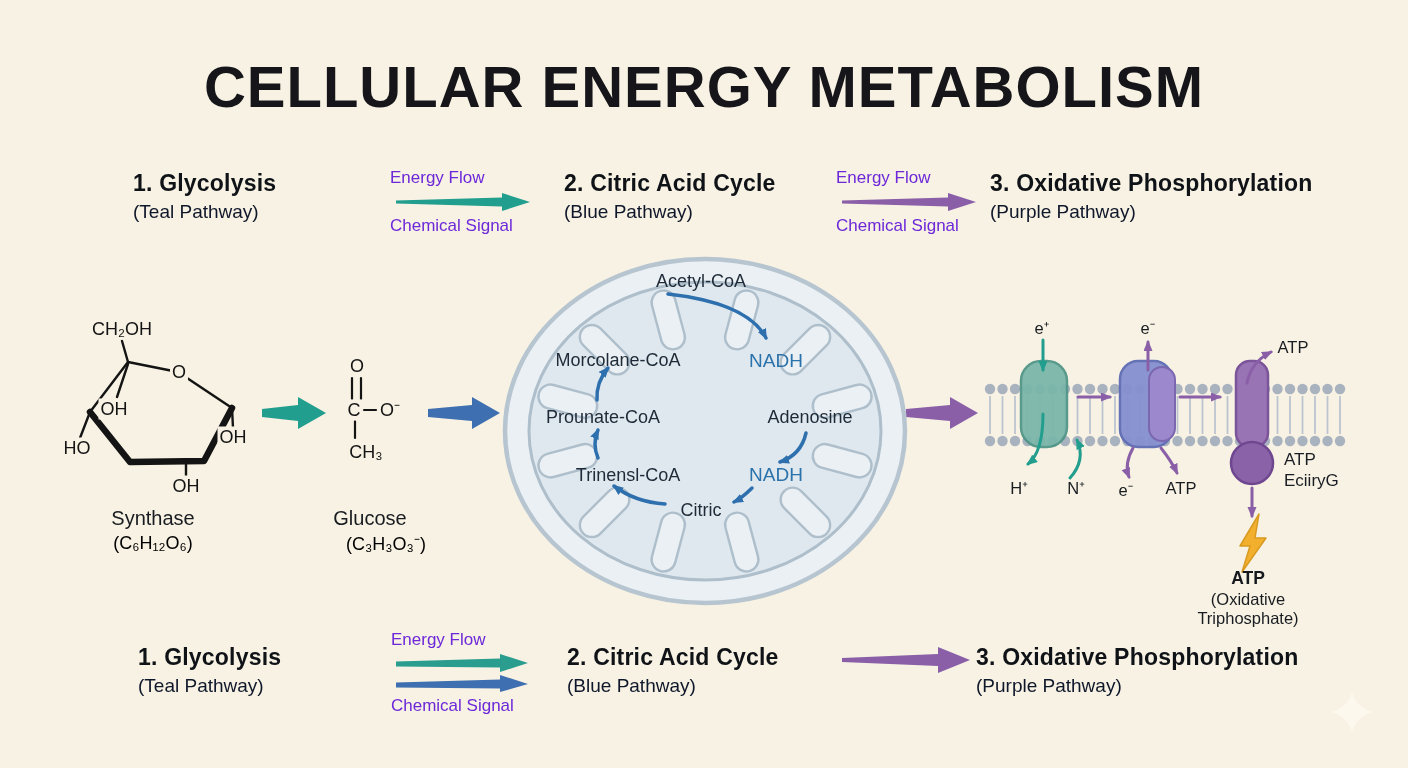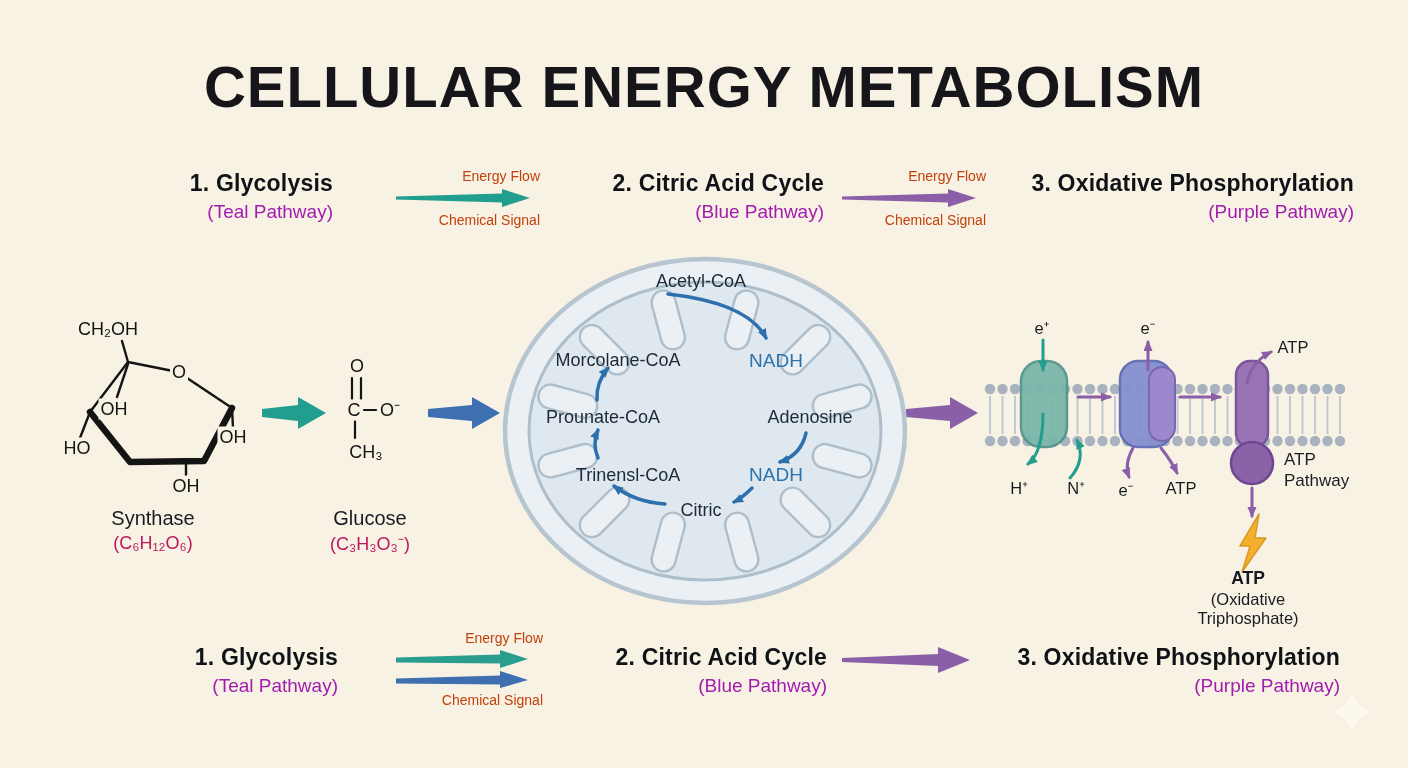--- a/index.html
+++ b/index.html
@@ -8,30 +8,30 @@
     background:#f7f2e3;color:#1b222b;
     font-family:"Liberation Sans",sans-serif;
   }
   svg#diagram{position:absolute;left:0;top:0;z-index:1}
   .title{
     position:absolute;left:50%;top:86px;transform:translate(-50%,-50%);
     font-size:58px;font-weight:800;letter-spacing:1px;color:#16161a;
     white-space:nowrap;z-index:2;text-align:right;
   }
   .lbl{position:absolute;transform:translate(-50%,-50%);white-space:nowrap;z-index:2}
-  .blk{position:absolute;z-index:2;text-align:right}
+  .blk{position:absolute;z-index:2;text-align:left}
   .step{font-size:23px;font-weight:700;color:#0f1216;letter-spacing:.2px}
-  .sub{font-size:19px;color:#a21caf;margin-top:4px}
-  .flow{font-size:14px;color:#c2410c}
+  .sub{font-size:19px;color:#0f172a;margin-top:4px}
+  .flow{font-size:17px;color:#6d28d9}
   .blk svg{display:block;margin:4px auto}
   .atom{font-size:18px;background:#f7f2e3;padding:0 2px;color:#141414}
   .cyc{font-size:18px;color:#1e2a37}
   .nadh{font-size:19px;font-weight:400;color:#2b72ab}
   .chem-name{font-size:20px;color:#181c21}
-  .chem-formula{font-size:18px;color:#be185d}
+  .chem-formula{font-size:18px;color:#000000}
   .sm{font-size:16.5px;color:#191d22}
   .atp-b{font-size:17.5px;font-weight:700;color:#15181d}
   .synthase-blk{position:absolute;z-index:2;text-align:left;font-size:17px;color:#1a1e24;line-height:21px}
 </style>
 </head>
 <body>
 
 <svg id="diagram" width="1408" height="768" viewBox="0 0 1408 768">
   <defs>
     <marker id="mk-blue" markerUnits="userSpaceOnUse" markerWidth="13" markerHeight="11" refX="9" refY="4.5" orient="auto">
@@ -236,56 +236,56 @@
     <polygon points="6,8.5 112,5.5 112,1 140,10 112,19 112,14.5 6,11.5" fill="#8a5fa8"></polygon>
   </svg>
   <div class="flow">Chemical Signal</div>
 </div>
 
 <div class="blk" style="left:990px;top:170px;width:364px">
   <div class="step">3. Oxidative Phosphorylation</div>
   <div class="sub">(Purple Pathway)</div>
 </div>
 
-<div class="lbl atom" style="left:108px;top:329px">CH₂OH</div>
+<div class="lbl atom" style="left:122px;top:329px">CH₂OH</div>
 <div class="lbl atom" style="left:179px;top:372px">O</div>
 <div class="lbl atom" style="left:114px;top:409px">OH</div>
 <div class="lbl atom" style="left:77px;top:448px">HO</div>
 <div class="lbl atom" style="left:233px;top:437px">OH</div>
 <div class="lbl atom" style="left:186px;top:486px">OH</div>
 <div class="lbl chem-name" style="left:153px;top:518px">Synthase</div>
 <div class="lbl chem-formula" style="left:153px;top:543px">(C₆H₁₂O₆)</div>
 
 <div class="lbl atom" style="left:357px;top:366px">O</div>
 <div class="lbl atom" style="left:354px;top:410px">C</div>
 <div class="lbl atom" style="left:390px;top:409px">O⁻</div>
 <div class="lbl atom" style="left:366px;top:452px">CH₃</div>
 <div class="lbl chem-name" style="left:370px;top:518px">Glucose</div>
-<div class="lbl chem-formula" style="left:370px;top:543px">(C₃H₃O₃⁻)</div>
+<div class="lbl chem-formula" style="left:386px;top:543px">(C₃H₃O₃⁻)</div>
 
 <div class="lbl cyc" style="left:701px;top:281px">Acetyl-CoA</div>
 <div class="lbl cyc" style="left:618px;top:360px">Morcolane-CoA</div>
 <div class="lbl nadh" style="left:776px;top:361px">NADH</div>
 <div class="lbl cyc" style="left:603px;top:417px">Prounate-CoA</div>
 <div class="lbl cyc" style="left:810px;top:417px">Adenosine</div>
 <div class="lbl cyc" style="left:628px;top:475px">Trinensl-CoA</div>
 <div class="lbl nadh" style="left:776px;top:475px">NADH</div>
 <div class="lbl cyc" style="left:701px;top:510px">Citric</div>
 
 <div class="lbl sm" style="left:1042px;top:327px">e⁺</div>
 <div class="lbl sm" style="left:1148px;top:327px">e⁻</div>
 <div class="lbl sm" style="left:1293px;top:347px">ATP</div>
 <div class="lbl sm" style="left:1019px;top:487px">H⁺</div>
 <div class="lbl sm" style="left:1076px;top:487px">N⁺</div>
 <div class="lbl sm" style="left:1126px;top:489px">e⁻</div>
 <div class="lbl sm" style="left:1181px;top:488px">ATP</div>
 
 <div class="synthase-blk" style="left:1284px;top:449px">
   <div>ATP</div>
-  <div>Pathway</div>
+  <div>EciiryG</div>
 </div>
 
 <div class="lbl atp-b" style="left:1248px;top:578px">ATP</div>
 <div class="lbl sm" style="left:1248px;top:599px">(Oxidative</div>
 <div class="lbl sm" style="left:1248px;top:618px">Triphosphate)</div>
 
 <div class="blk" style="left:138px;top:644px;width:200px">
   <div class="step">1. Glycolysis</div>
   <div class="sub">(Teal Pathway)</div>
 </div>

